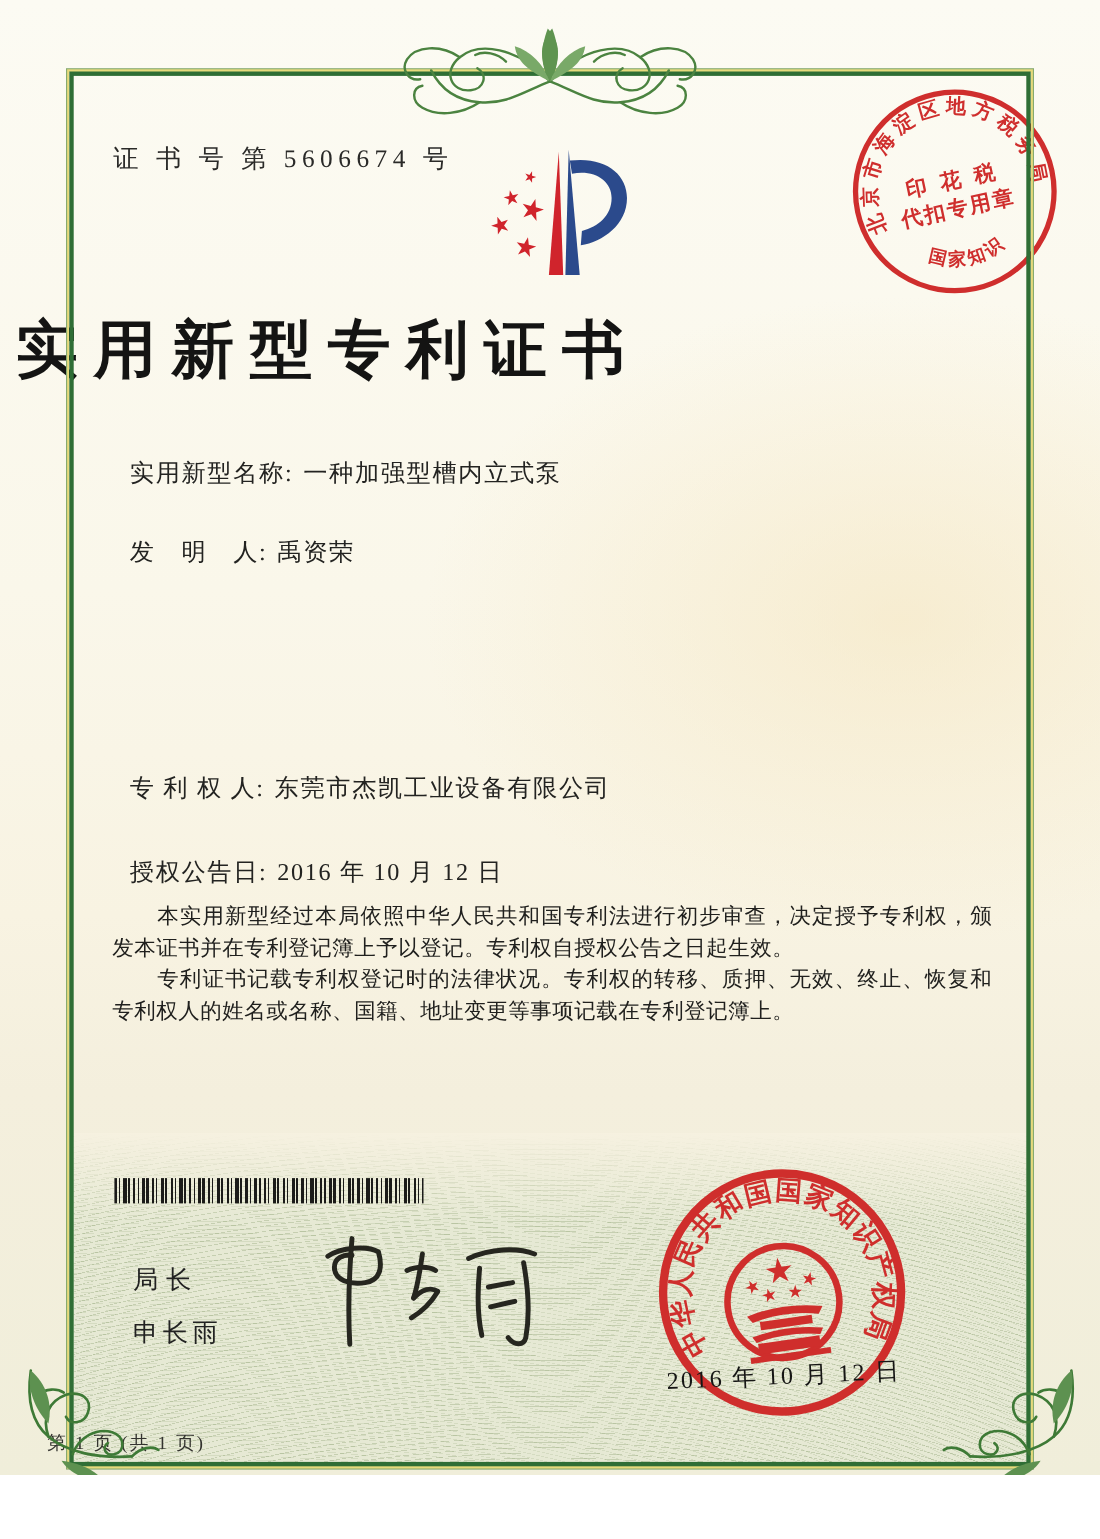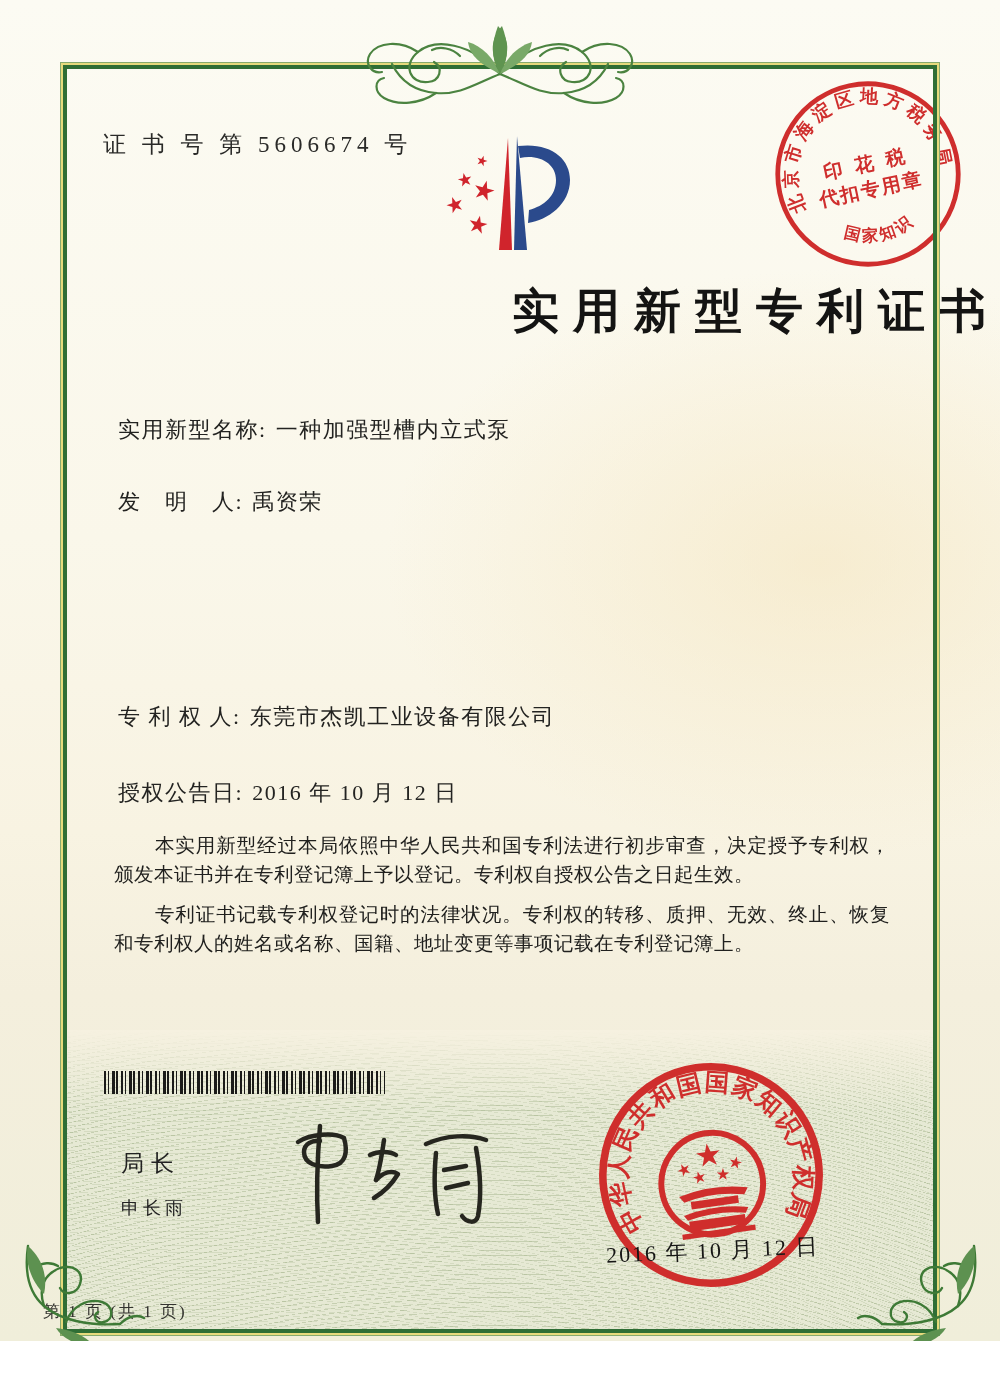--- a/index.html
+++ b/index.html
@@ -31,47 +31,47 @@
     border:4px solid #2f6e35;
     box-shadow:0 0 0 2px #e6da7c, 0 0 0 3px #86aa6f;
     z-index:5; pointer-events:none; background:transparent;
   }
   .content{position:absolute; inset:0; z-index:3;}
   .cert-number{
     left:103px; top:129px; font-size:23px; letter-spacing:5px; color:#2a2a28;
   }
   .logo{left:428px; top:128px; z-index:4;}
   .title{
-    left:0; top:280px; width:1000px; text-align:right;
-    font-size:47px; font-weight:600; letter-spacing:14px; color:#141413;
+    left:0; top:280px; width:1000px; text-align:left;
+    font-size:57px; font-weight:600; letter-spacing:14px; color:#141413;
     text-indent:14px;
   }
   .field{left:118px; font-size:22px; letter-spacing:1.5px; color:#232321; white-space:nowrap;}
   .field .val{margin-left:9px;text-align:right;}
   .f0{top:415px;} .f1{top:487px;} .f2{top:558px;} .f3{top:632px;} .f4{top:702px;} .f5{top:778px;}
   .paras{
     left:102px; top:820px; width:800px;
     font-size:19.5px; line-height:28.5px; text-align:justify; color:#20201e;
   }
-  .paras p{margin:12px; text-indent:2.1em; letter-spacing:0.5px;}
+  .paras p{margin:0; text-indent:2.1em; letter-spacing:0.5px;}
   .barcode{
     left:104px; top:1071px; width:281px; height:23px; z-index:3;
     background-image:repeating-linear-gradient(90deg,
       #1b1b19 0 2px, rgba(0,0,0,0) 2px 4px,
       #1b1b19 4px 5px, rgba(0,0,0,0) 5px 8px,
       #1b1b19 8px 11px, rgba(0,0,0,0) 11px 12px,
       #1b1b19 12px 14px, rgba(0,0,0,0) 14px 17px);
   }
   .signer-title{
     left:121px; top:1148px; font-family:"Liberation Sans","DejaVu Sans",sans-serif;
     font-size:23px; letter-spacing:7px; color:#222; z-index:3;
   }
   .signer-name{
     left:121px; top:1196px; font-family:"Liberation Sans","DejaVu Sans",sans-serif;
-    font-size:18px; letter-spacing:4px; color:#222; z-index:3;
+    font-size:23px; letter-spacing:4px; color:#222; z-index:3;
   }
   .signature{left:258px; top:1108px; z-index:4;}
   .seal{left:592px; top:1056px; z-index:3; transform:rotate(-8deg);}
   .seal-date{
     left:606px; top:1236px; font-size:22px; letter-spacing:2px; color:#161615;
     transform:rotate(-2.5deg); z-index:4; white-space:nowrap;
   }
   .tax-stamp{left:772px; top:78px; z-index:6; transform:rotate(-12deg);}
   .footer{
     left:0; top:1300px; width:1000px; text-align:left;

